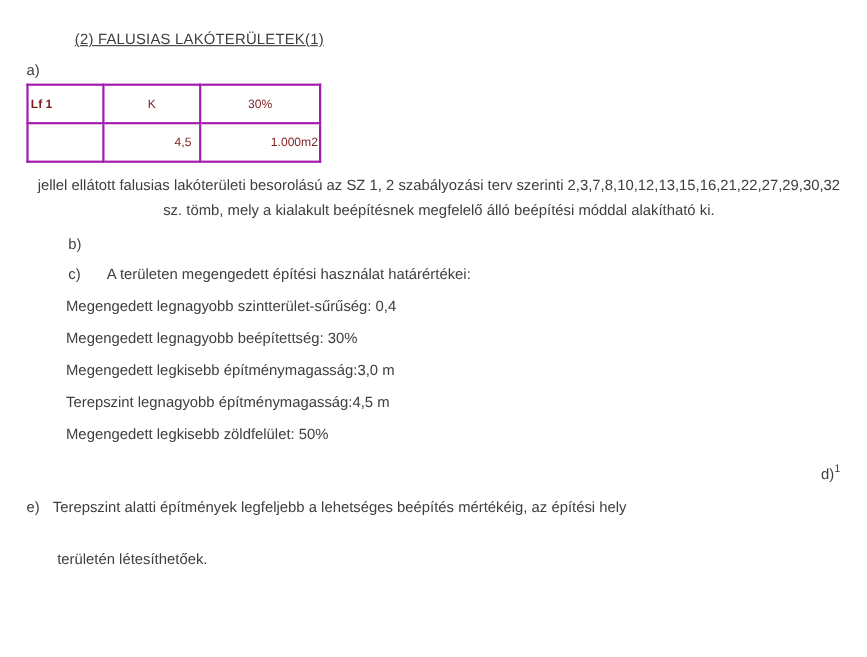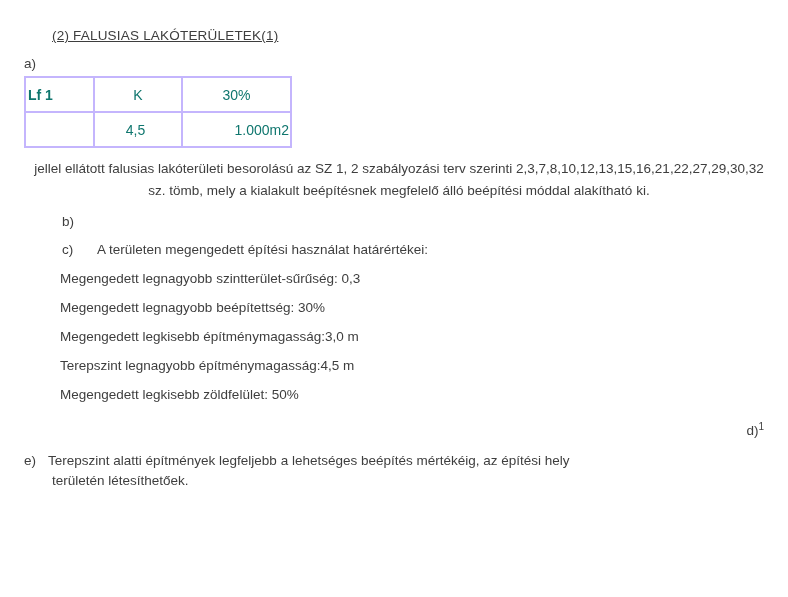--- a/index.html
+++ b/index.html
@@ -15,51 +15,51 @@
     font-size: 13.5px;
     color: #3e3e3e;
     -webkit-font-smoothing: antialiased;
   }
   .doc {
     padding: 28px 24px 0 24px;
     box-sizing: border-box;
     width: 788px;
   }
   .title {
-    margin: 0 0 12px 28px;
+    margin: 0 0 12px 44px;
     font-size: 13.5px;
     font-weight: 400;
     letter-spacing: 0.2px;
     line-height: 16px;
     text-decoration: underline;
   }
   .label-a {
     line-height: 16px;
     margin: 0 0 4px 0;
   }
   table.zoning {
     border-collapse: collapse;
     table-layout: fixed;
     margin: 0;
   }
   table.zoning td {
-    border: 2px solid #c4b5fd;
+    border: 2px solid #a21caf;
     height: 33px;
     padding: 0 2px;
     vertical-align: middle;
-    font-size: 14px;
-    color: #0f766e;
+    font-size: 11px;
+    color: #7f1d1d;
     overflow: hidden;
     white-space: nowrap;
   }
   td.c-zone  { width: 63px; text-align: left; font-weight: 700; padding-left: 2px; }
   td.c-mid   { width: 77px; text-align: center; }
   td.c-right { width: 103px; text-align: center; }
   tr.row2 td.c-zone  { font-weight: 400; }
-  tr.row2 td.c-mid   { padding-right: 7px; }
+  tr.row2 td.c-mid   { text-align: right; padding-right: 7px; }
   tr.row2 td.c-right { text-align: right; padding-right: 1px; }
   .intro {
     margin: 10px 0 0 0;
     width: 750px;
     line-height: 22px;
     text-align: center;
   }
   .lettered {
     display: flex;
     margin: 12px 0 0 38px;
@@ -85,21 +85,21 @@
   .item-e {
     display: flex;
     margin: 14px 0 0 0;
     line-height: 16px;
   }
   .item-e .ltr {
     width: 24px;
     flex-shrink: 0;
   }
   .item-e .e-line2 {
-    margin: 4px 0 0 4px;
+    margin: 32px 0 0 4px;
   }
 </style>
 </head>
 <body>
 
 <div class="doc">
 
   <h1 class="title">(2) FALUSIAS LAKÓTERÜLETEK(1)</h1>
 
   <div class="label-a">a)</div>
@@ -123,21 +123,21 @@
 
   <div class="lettered">
     <span class="ltr">b)</span>
   </div>
 
   <div class="lettered">
     <span class="ltr">c)</span>
     <span>A területen megengedett építési használat határértékei:</span>
   </div>
 
-  <div class="limit-line">Megengedett legnagyobb szintterület-sűrűség: 0,3</div>
+  <div class="limit-line">Megengedett legnagyobb szintterület-sűrűség: 0,4</div>
   <div class="limit-line">Megengedett legnagyobb beépítettség: 30%</div>
   <div class="limit-line">Megengedett legkisebb építménymagasság:3,0 m</div>
   <div class="limit-line">Terepszint legnagyobb építménymagasság:4,5 m</div>
   <div class="limit-line">Megengedett legkisebb zöldfelület: 50%</div>
 
   <div class="item-d"><span>d)</span><sup>1</sup></div>
 
   <div class="item-e">
     <span class="ltr">e)</span>
     <span>

